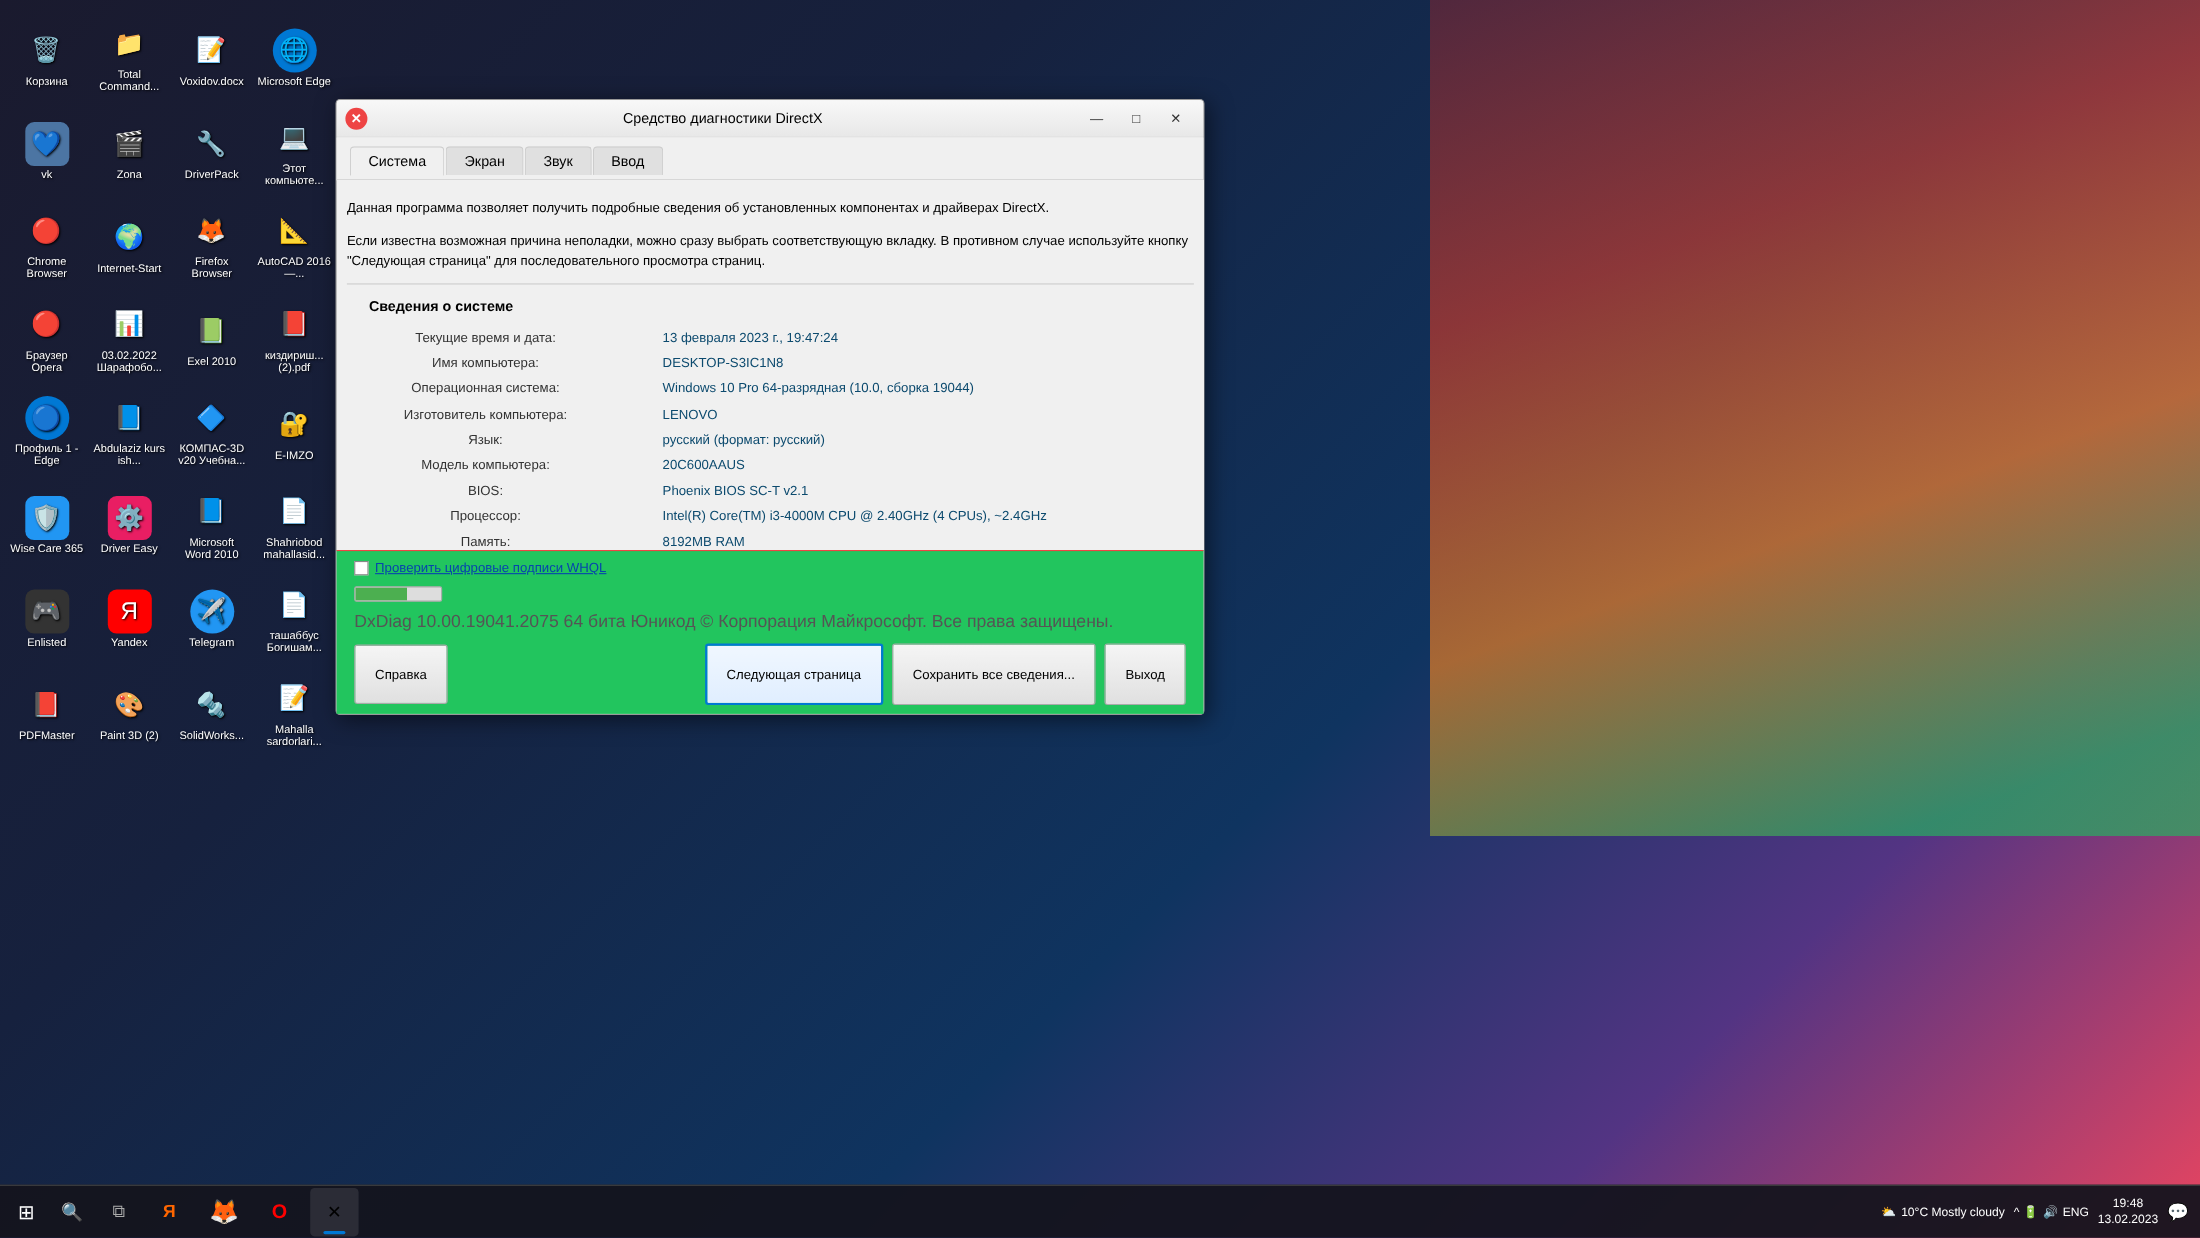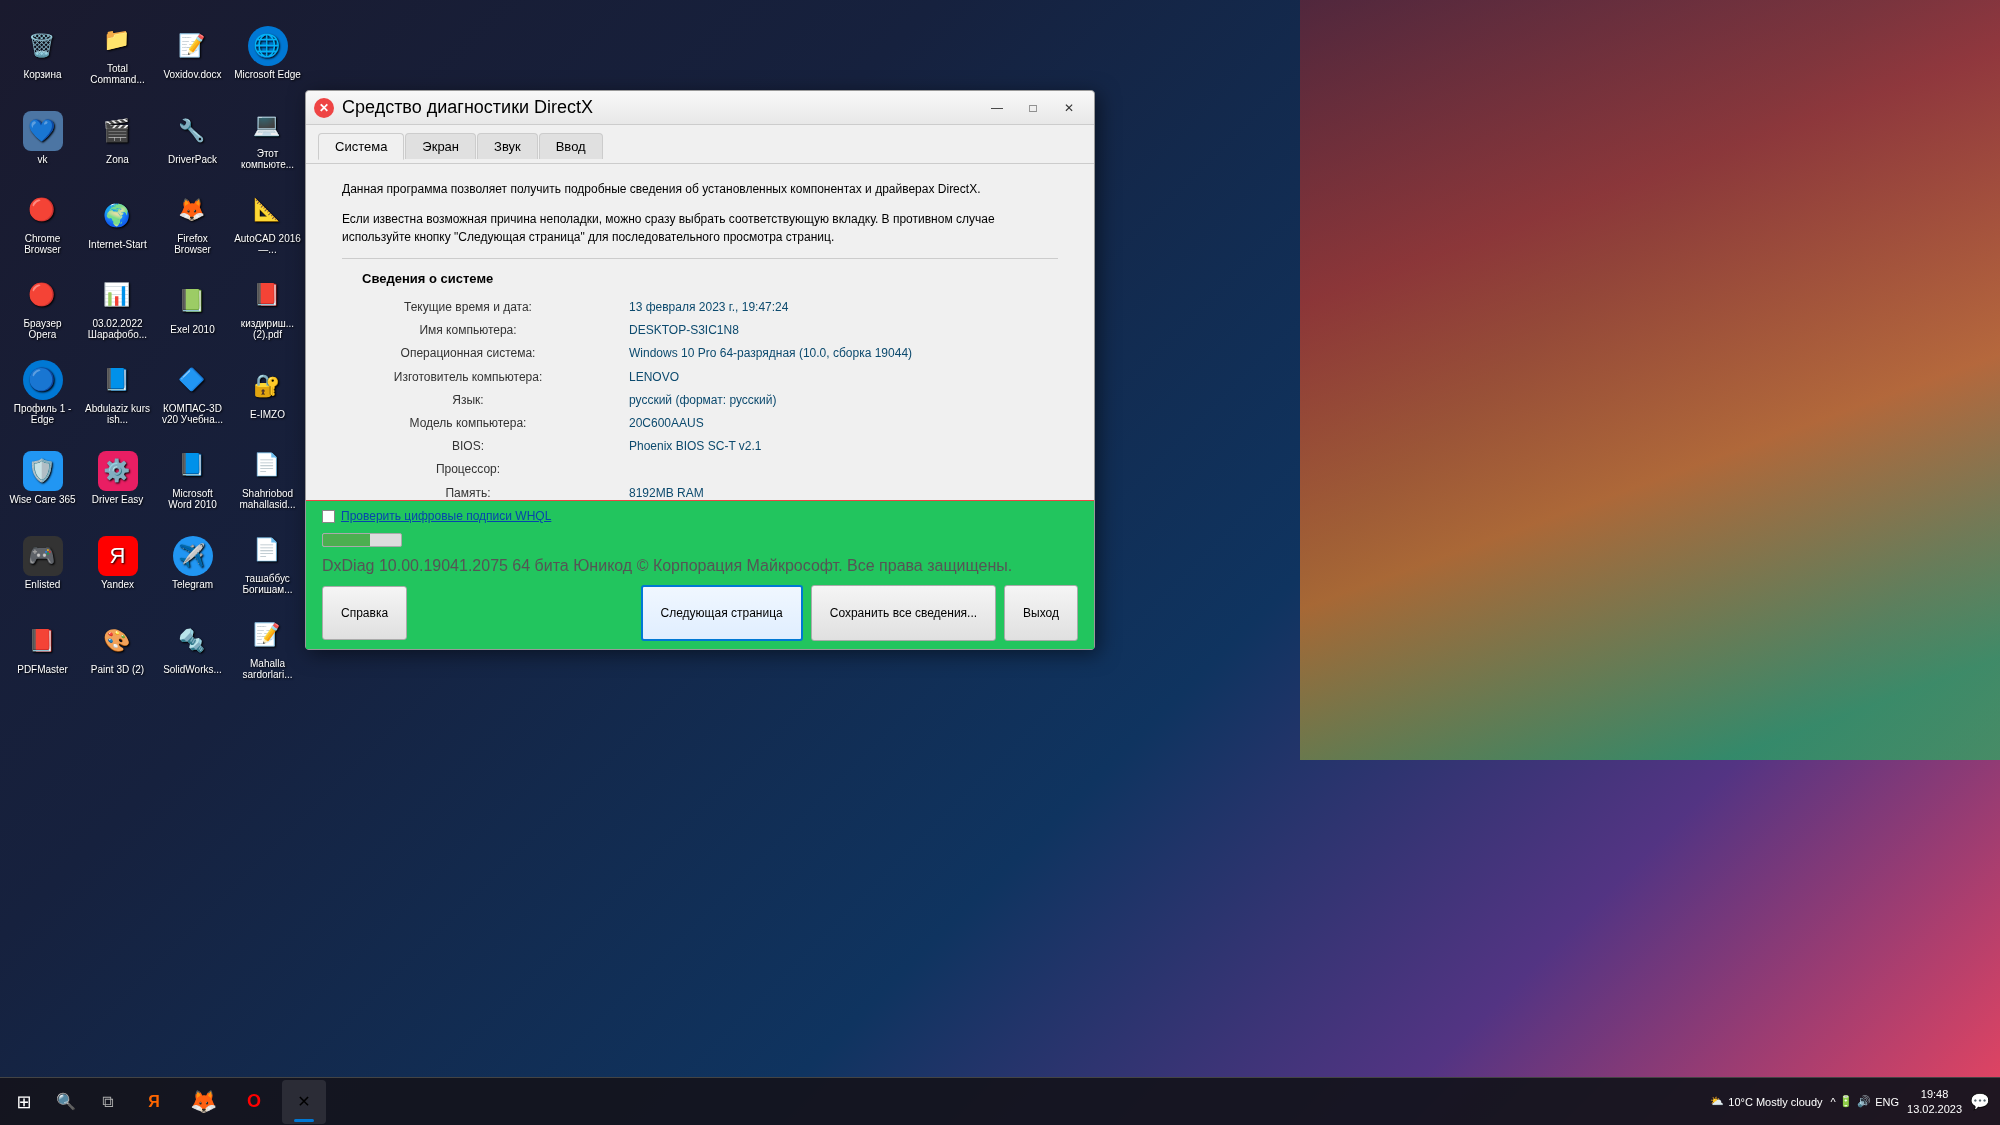--- a/index.html
+++ b/index.html
@@ -200,22 +200,23 @@
       display: flex;
       align-items: center;
       justify-content: center;
       color: #fff;
       font-size: 12px;
       font-weight: bold;
     }
 
     .dialog-title-text {
       flex: 1;
-      font-size: 18px;
+      font-size: 13px;
       color: #000;
+      text-align: center;
     }
 
     .dialog-controls {
       display: flex;
       gap: 2px;
     }
 
     .dialog-control-btn {
       width: 34px;
       height: 28px;
@@ -252,21 +253,21 @@
     .dialog-tab.active {
       background: #f0f0f0;
       border-bottom: 1px solid #f0f0f0;
       margin-bottom: -1px;
       position: relative;
       z-index: 1;
     }
 
     .dialog-content {
       flex: 1;
-      padding: 16px 36px;
+      padding: 16px 9px;
       overflow-y: auto;
       background: #f0f0f0;
     }
 
     .dialog-info-text {
       font-size: 12px;
       color: #000;
       line-height: 1.5;
       margin-bottom: 12px;
     }
@@ -600,20 +601,21 @@
       <div class="dialog-data-row">
         <span class="dialog-data-label">Модель компьютера:</span>
         <span class="dialog-data-value">20C600AAUS</span>
       </div>
       <div class="dialog-data-row">
         <span class="dialog-data-label">BIOS:</span>
         <span class="dialog-data-value">Phoenix BIOS SC-T v2.1</span>
       </div>
       <div class="dialog-data-row">
         <span class="dialog-data-label">Процессор:</span>
+        <span class="dialog-data-value">Intel(R) Core(TM) i3-4000M CPU @ 2.40GHz (4 CPUs), ~2.4GHz</span>
       </div>
       <div class="dialog-data-row">
         <span class="dialog-data-label">Память:</span>
         <span class="dialog-data-value">8192MB RAM</span>
       </div>
       <div class="dialog-data-row">
         <span class="dialog-data-label">Файл подкачки:</span>
         <span class="dialog-data-value">3057 МБ использовано, 6129 МБ свободно</span>
       </div>
       <div class="dialog-data-row">

